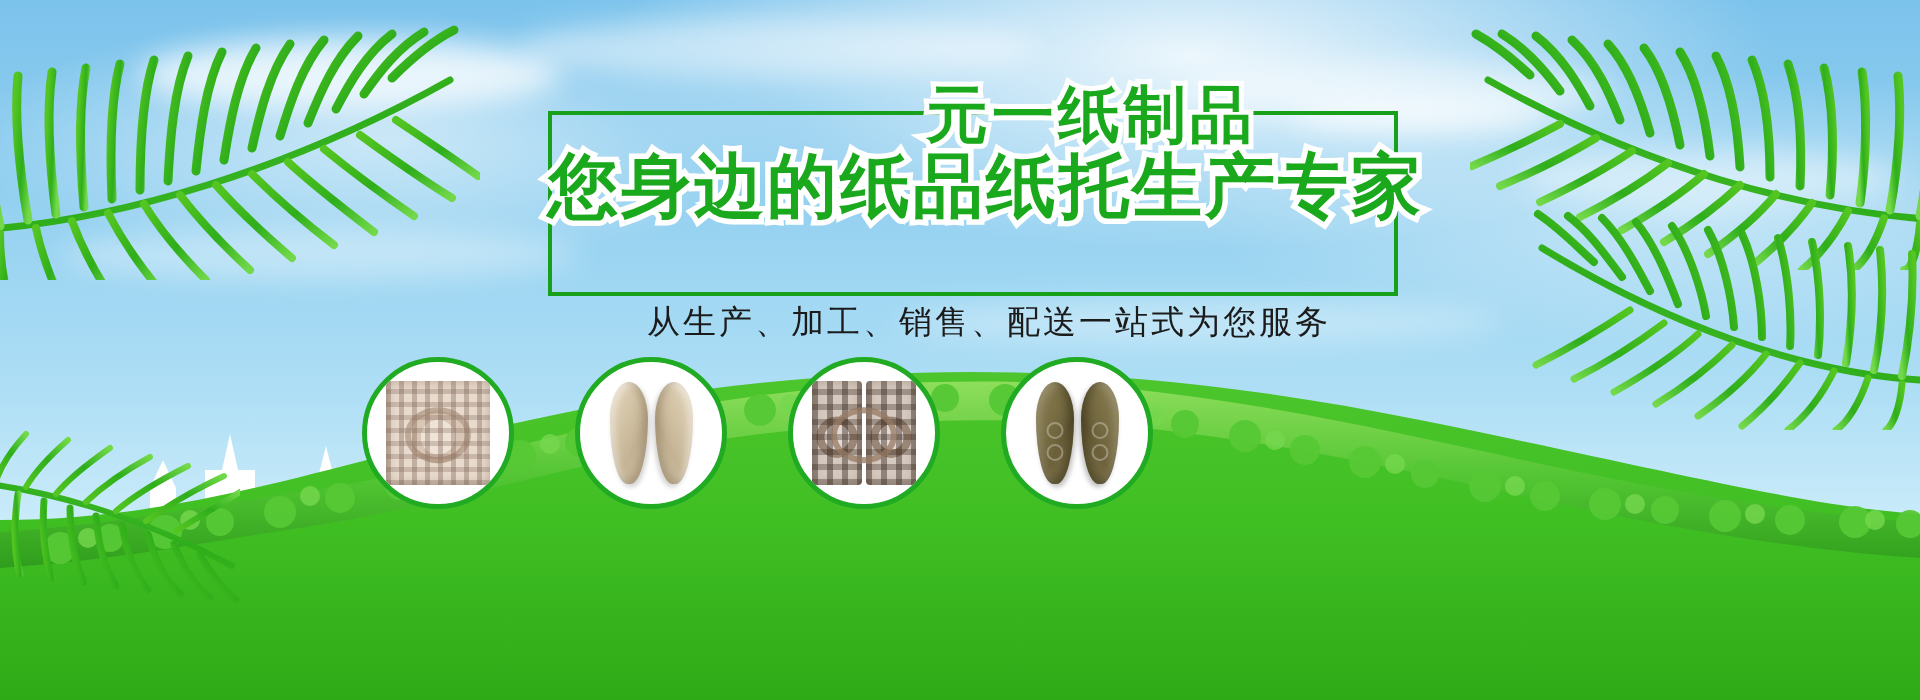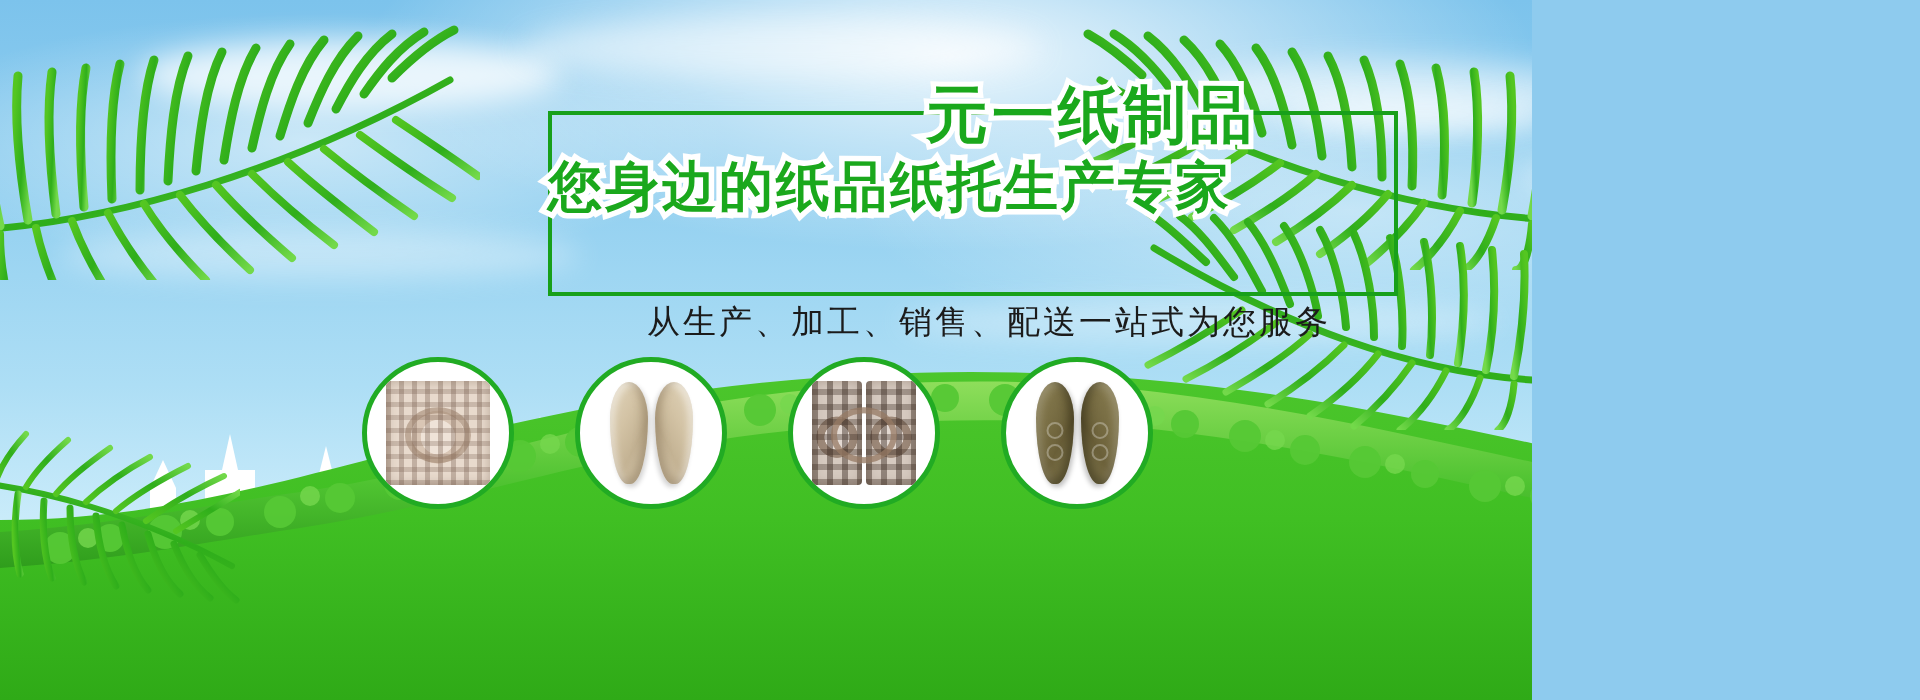--- a/index.html
+++ b/index.html
@@ -1,21 +1,21 @@
 <!DOCTYPE html>
 <html><head>
 <meta charset="utf-8">
 <style>
   html,body{margin:0;padding:0;}
   body{
     width:1920px;height:700px;overflow:hidden;
     font-family:"Liberation Sans","DejaVu Sans",sans-serif;
     background:#8ecbee;
   }
-  .banner{position:relative;width:1532px;height:700px;overflow:hidden;text-decoration:underline;}
+  .banner{position:relative;width:1920px;height:700px;overflow:hidden;text-decoration:underline;}
 
   
   .sky{
     position:absolute;inset:0;
     background:
       radial-gradient(ellipse 900px 300px at 62% 8%, rgba(255,255,255,.85) 0%, rgba(255,255,255,0) 65%),
       radial-gradient(ellipse 600px 180px at 20% 20%, rgba(255,255,255,.55) 0%, rgba(255,255,255,0) 70%),
       radial-gradient(ellipse 700px 200px at 88% 30%, rgba(255,255,255,.45) 0%, rgba(255,255,255,0) 70%),
       linear-gradient(180deg,#7cc3ec 0%, #93d0f0 28%, #addef5 55%, #cfeefb 78%, #e7f7fd 100%);
   }
@@ -54,21 +54,21 @@
     font-size:62px;line-height:62px;font-weight:bold;
     letter-spacing:4px;
     color:#1aa81c;
     -webkit-text-stroke:10px #ffffff;
     paint-order:stroke fill;
     white-space:nowrap;
   }
   .title2{
     position:absolute;left:0;top:60px;width:850px;
     text-align:left;
-    font-size:54px;line-height:76px;font-weight:bold;
+    font-size:70px;line-height:76px;font-weight:bold;
     letter-spacing:3px;
     color:#1aa81c;
     -webkit-text-stroke:11px #ffffff;
     paint-order:stroke fill;
     white-space:nowrap;
   }
 
   .subtitle{
     position:absolute;left:16px;top:214px;width:850px;
     text-align:center;

